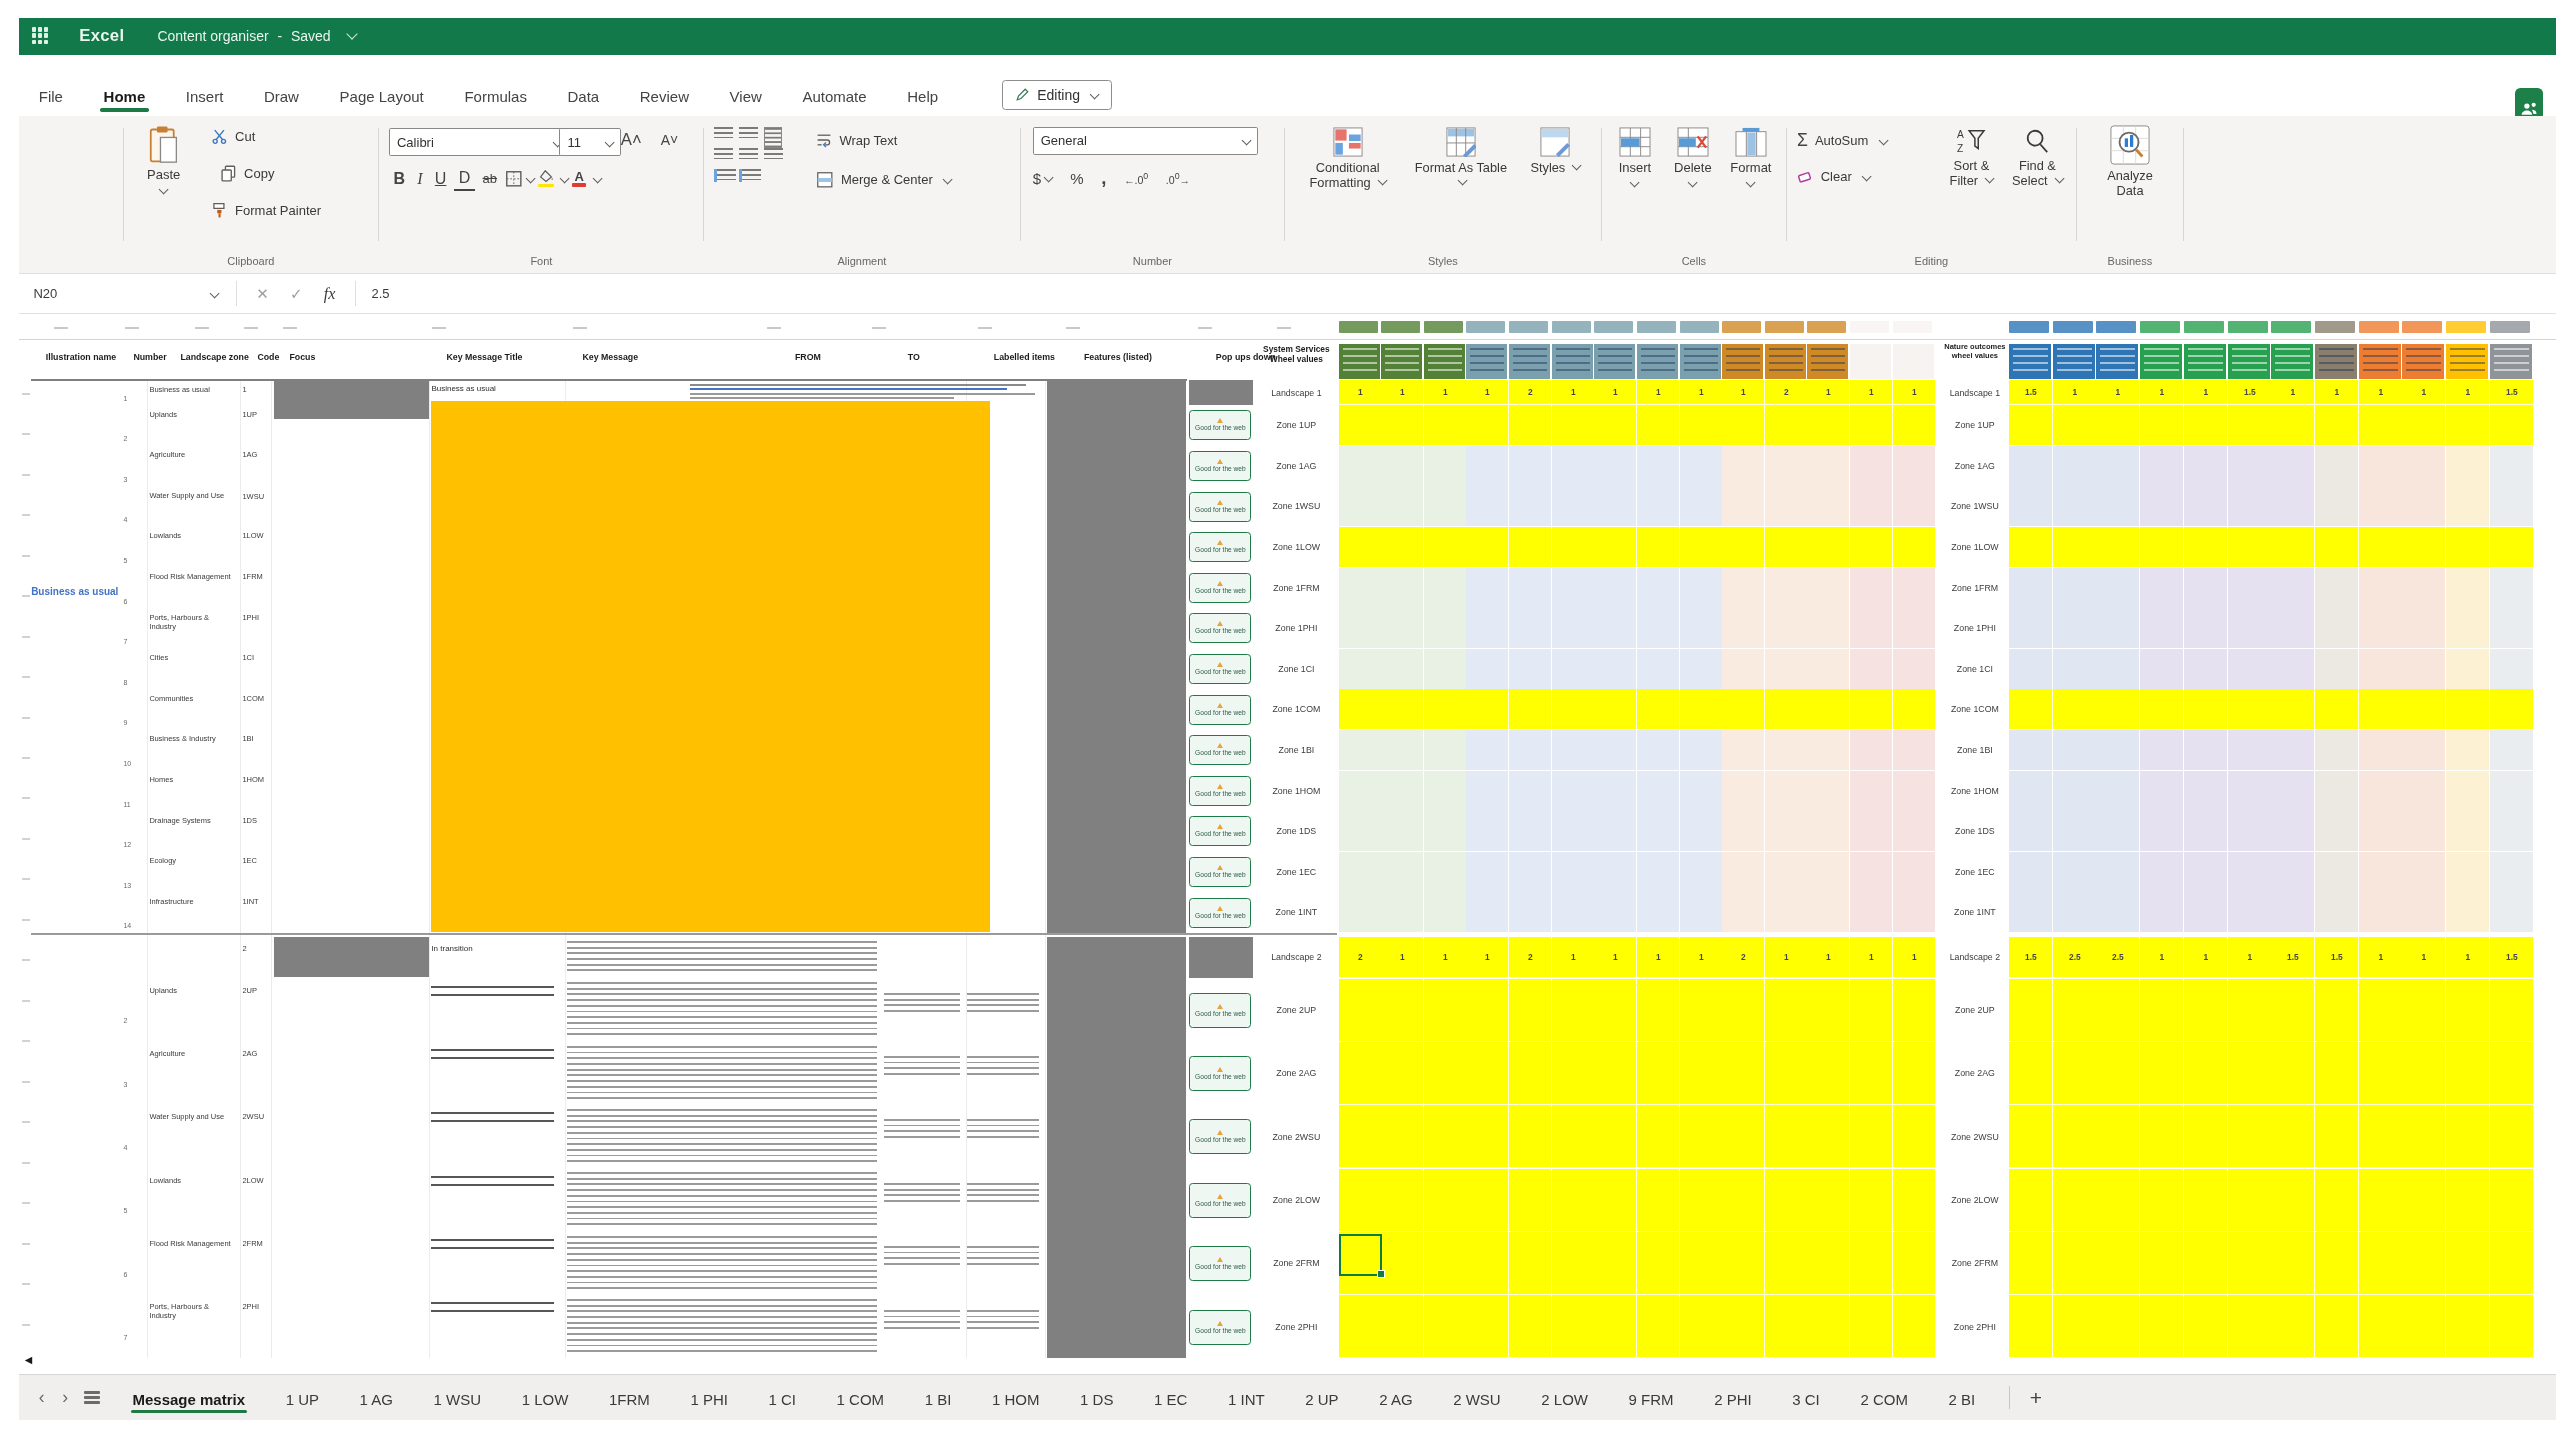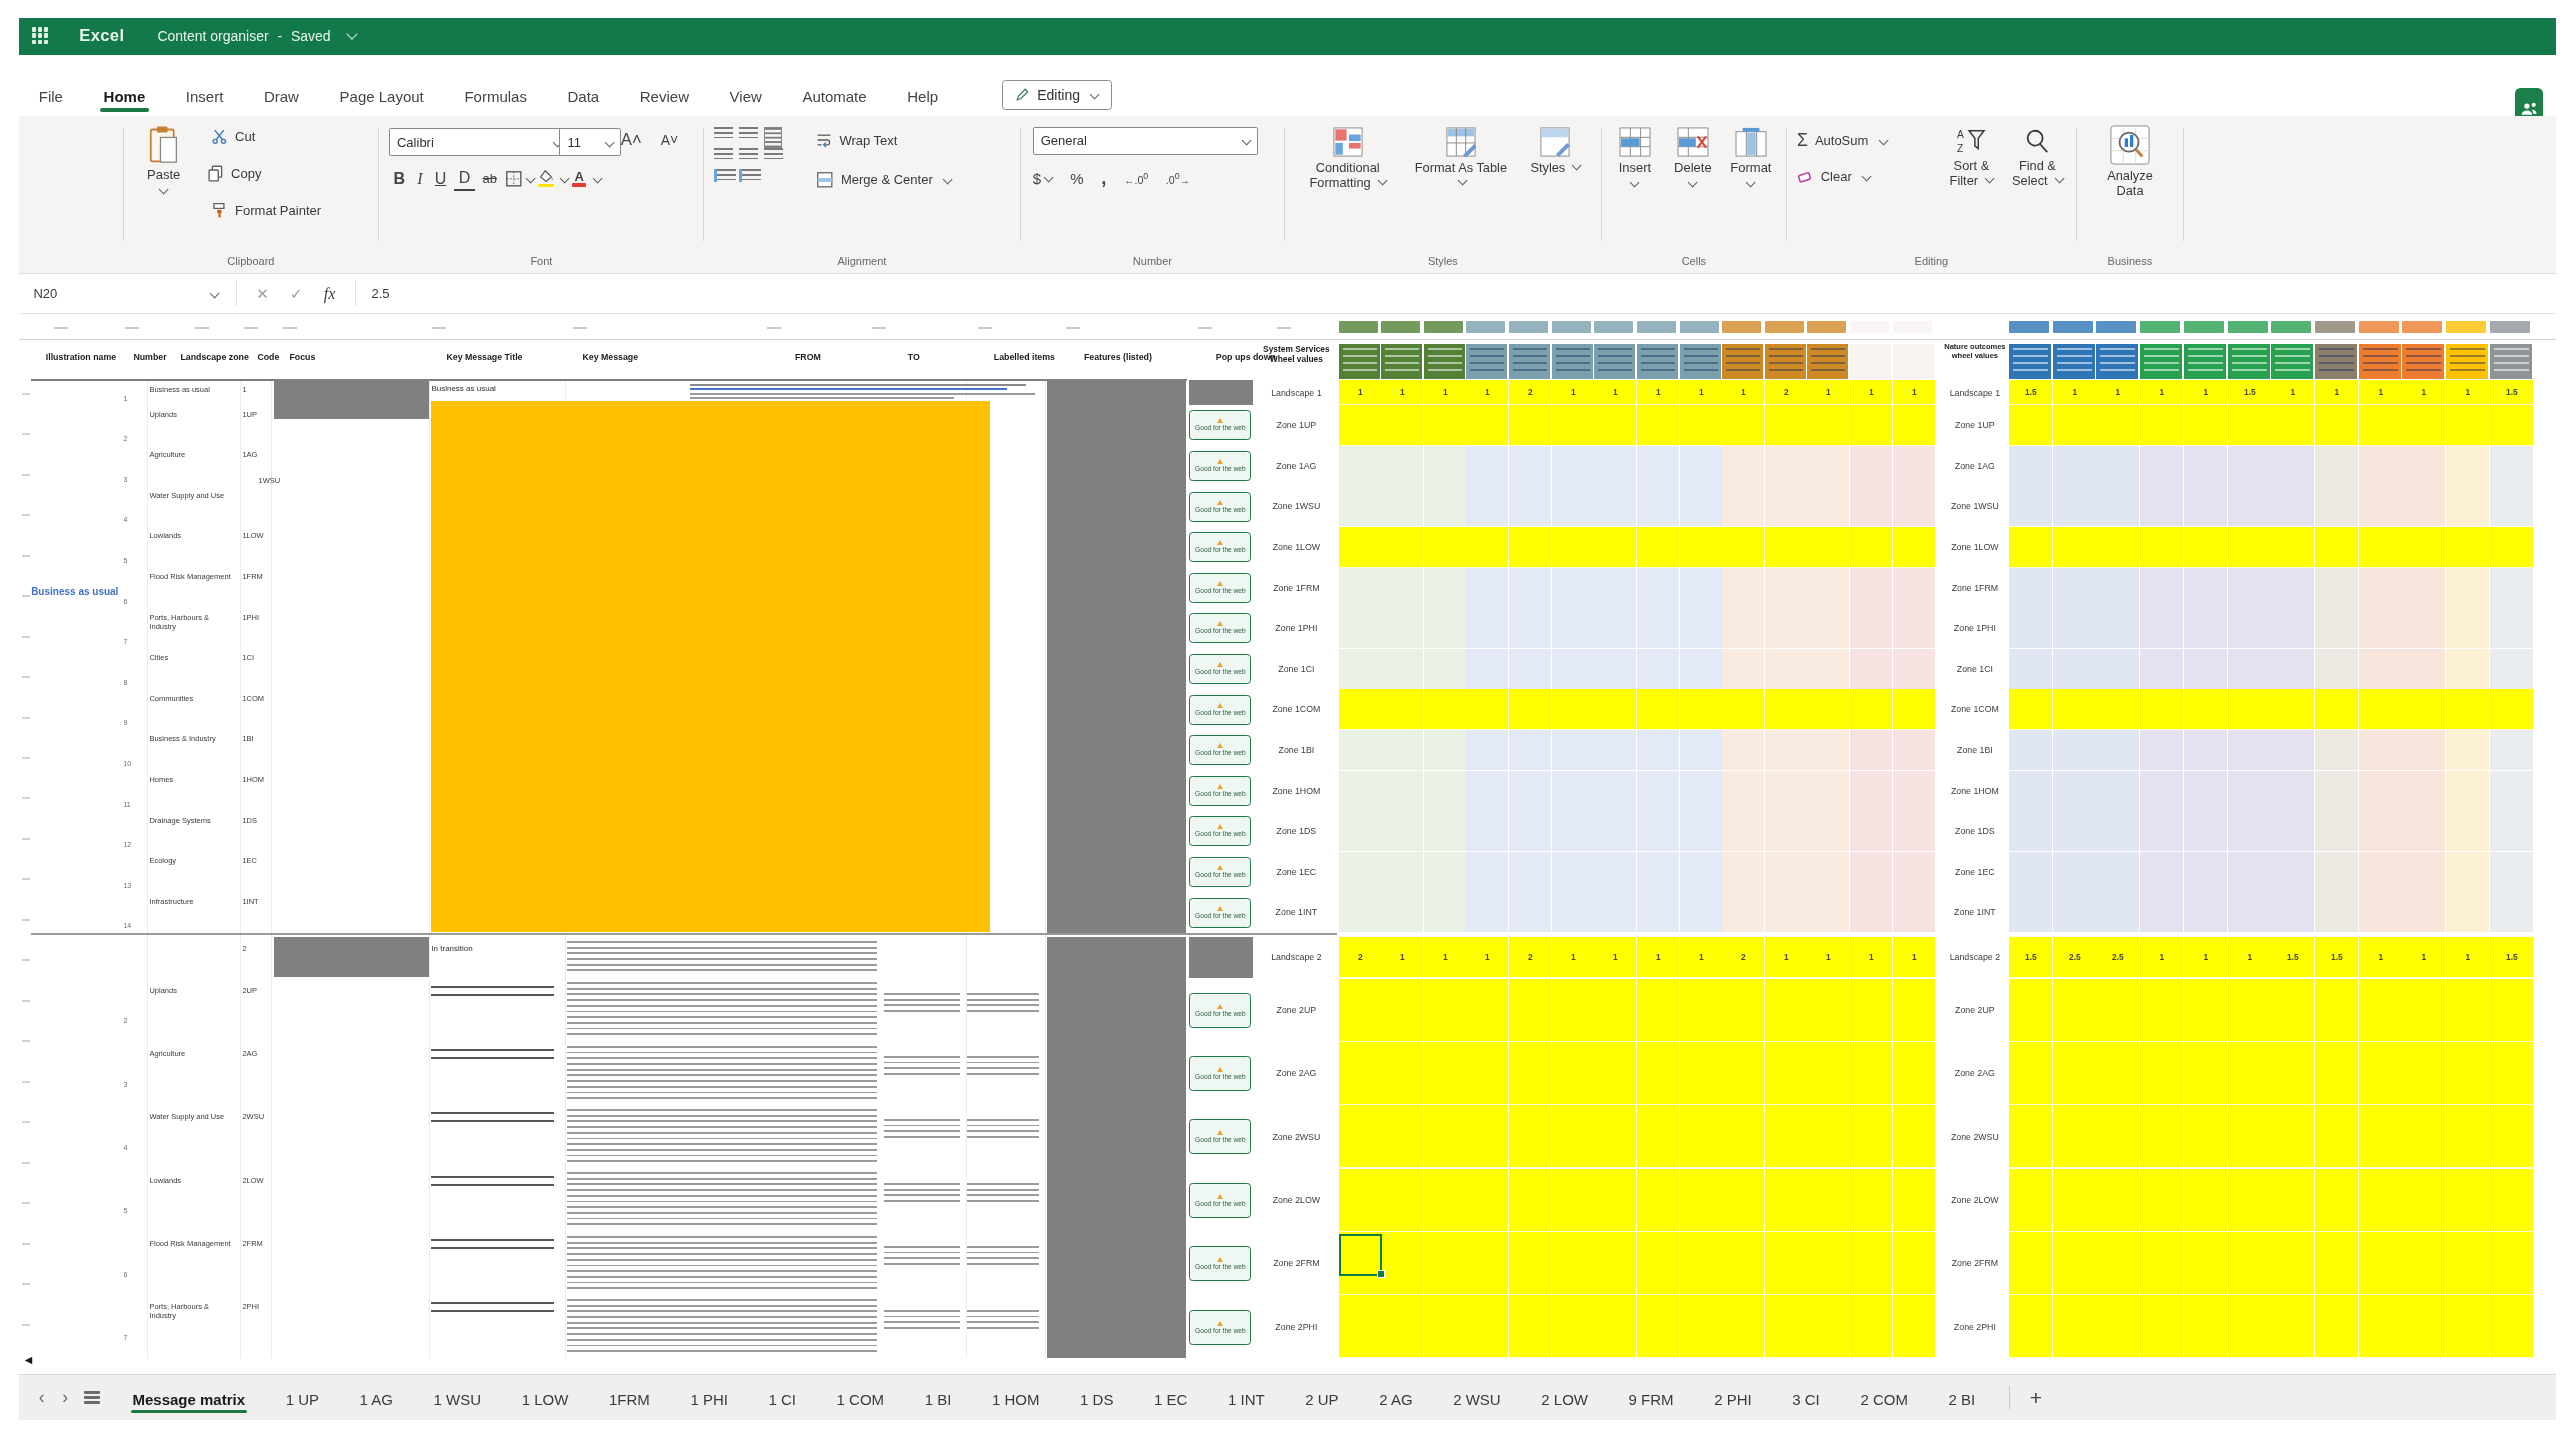--- a/index.html
+++ b/index.html
@@ -149,21 +149,21 @@
       </div>
       <div class="ab ritem" style="left:88px;top:12.3px;">
         <svg width="16.7" height="16.7" viewBox="0 0 20 20" stroke="#3b78c3" stroke-width="1.7" fill="none">
             <line x1="4.5" y1="2.5" x2="14" y2="14"></line>
             <line x1="15.5" y1="2.5" x2="6" y2="14"></line>
             <circle cx="5" cy="16" r="2.4"></circle>
             <circle cx="15" cy="16" r="2.4"></circle>
           </svg>
         <span>Cut</span>
       </div>
-      <div class="ab ritem" style="left:84px;top:49px;">
+      <div class="ab ritem" style="left:97px;top:49px;">
         <svg width="16.7" height="16.7" viewBox="0 0 20 20" fill="#fff" stroke="#5f5d5b" stroke-width="1.6">
             <rect x="6.5" y="1.5" width="11" height="13" rx="1"></rect>
             <rect x="2.5" y="6" width="11" height="13" rx="1"></rect>
           </svg>
         <span>Copy</span>
       </div>
       <div class="ab ritem" style="left:88px;top:86px;">
         <svg width="16.7" height="16.7" viewBox="0 0 20 20">
             <path d="M3.5 2h12v5.5h-12z" fill="#fff" stroke="#5f5d5b" stroke-width="1.5"></path>
             <path d="M7.5 9.5h5v4h-5z" fill="#c55a11"></path>
@@ -511,21 +511,21 @@
       <div class="ab zname" style="left: 130px; top: 45px; width: 88px;">Business as usual</div>
       <div class="ab zcode" style="left: 223px; top: 45px; width: 30px;">1</div>
       <div class="ab znum" style="left: 104px; top: 55px; width: 17.6px;">1</div>
       <div class="ab zname" style="left: 130px; top: 70px; width: 88px;">Uplands</div>
       <div class="ab zcode" style="left: 223px; top: 70px; width: 30px;">1UP</div>
       <div class="ab znum" style="left: 104px; top: 95px; width: 17.6px;">2</div>
       <div class="ab zname" style="left: 130px; top: 110px; width: 88px;">Agriculture</div>
       <div class="ab zcode" style="left: 223px; top: 110px; width: 30px;">1AG</div>
       <div class="ab znum" style="left: 104px; top: 136px; width: 17.6px;">3</div>
       <div class="ab zname" style="left: 130px; top: 151px; width: 88px;">Water Supply and Use</div>
-      <div class="ab zcode" style="left: 223px; top: 136px; width: 54px; text-align: center;">1WSU</div>
+      <div class="ab zcode" style="left: 223px; top: 152px; width: 54px;">1WSU</div>
       <div class="ab znum" style="left: 104px; top: 176px; width: 17.6px;">4</div>
       <div class="ab zname" style="left: 130px; top: 191px; width: 88px;">Lowlands</div>
       <div class="ab zcode" style="left: 223px; top: 191px; width: 30px;">1LOW</div>
       <div class="ab znum" style="left: 104px; top: 217px; width: 17.6px;">5</div>
       <div class="ab zname" style="left: 130px; top: 232px; width: 88px;">Flood Risk Management</div>
       <div class="ab zcode" style="left: 223px; top: 232px; width: 30px;">1FRM</div>
       <div class="ab znum" style="left: 104px; top: 258px; width: 17.6px;">6</div>
       <div class="ab zname" style="left: 130px; top: 273px; width: 88px;">Ports, Harbours &amp; Industry</div>
       <div class="ab zcode" style="left: 223px; top: 273px; width: 30px;">1PHI</div>
       <div class="ab znum" style="left: 104px; top: 298px; width: 17.6px;">7</div>

